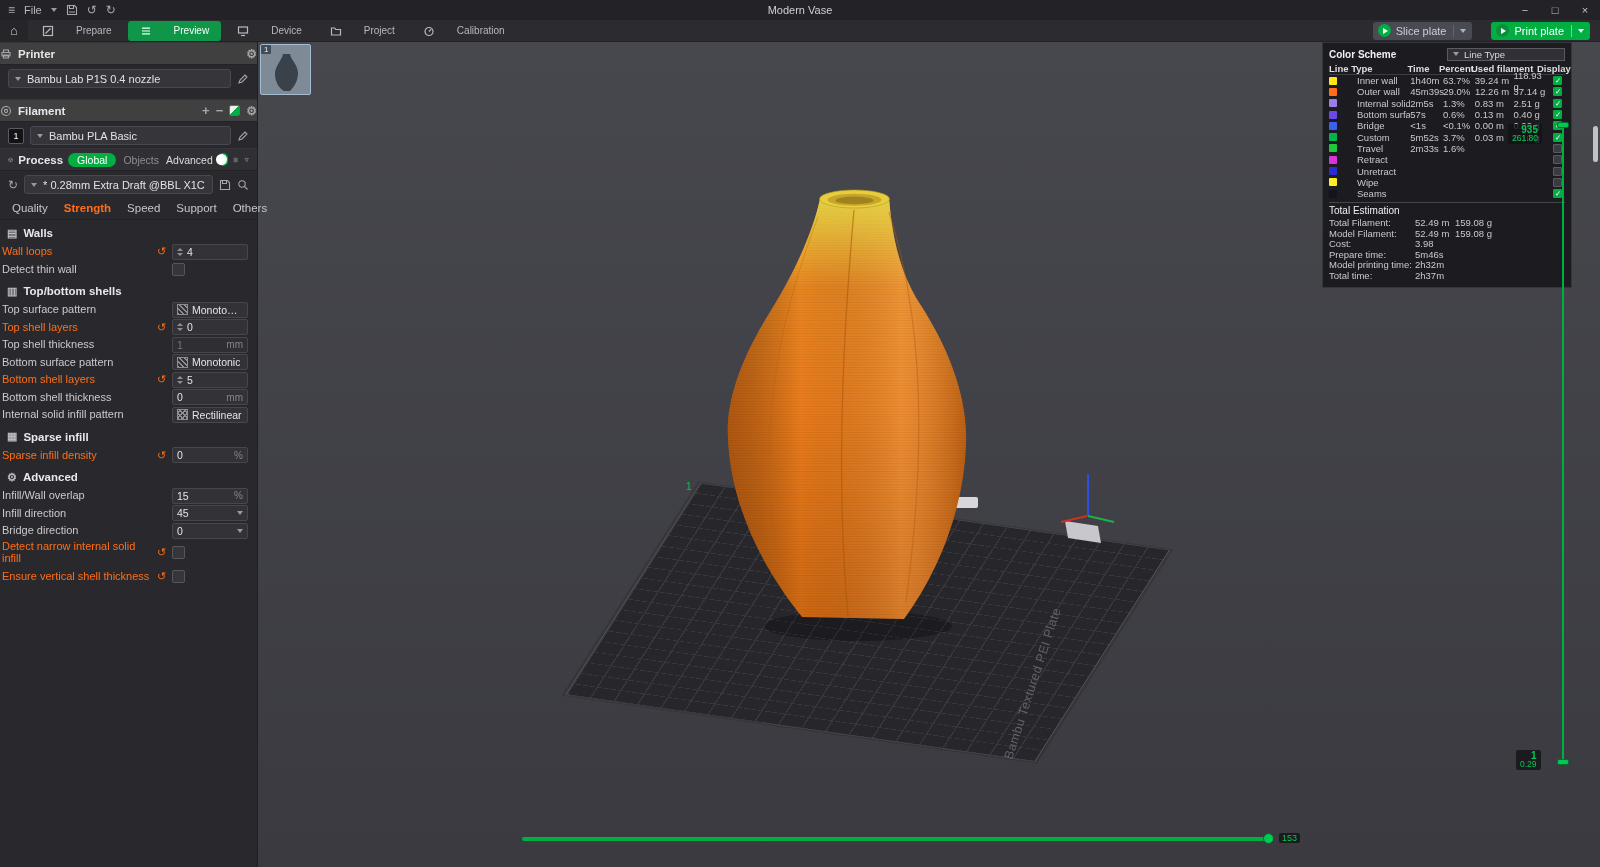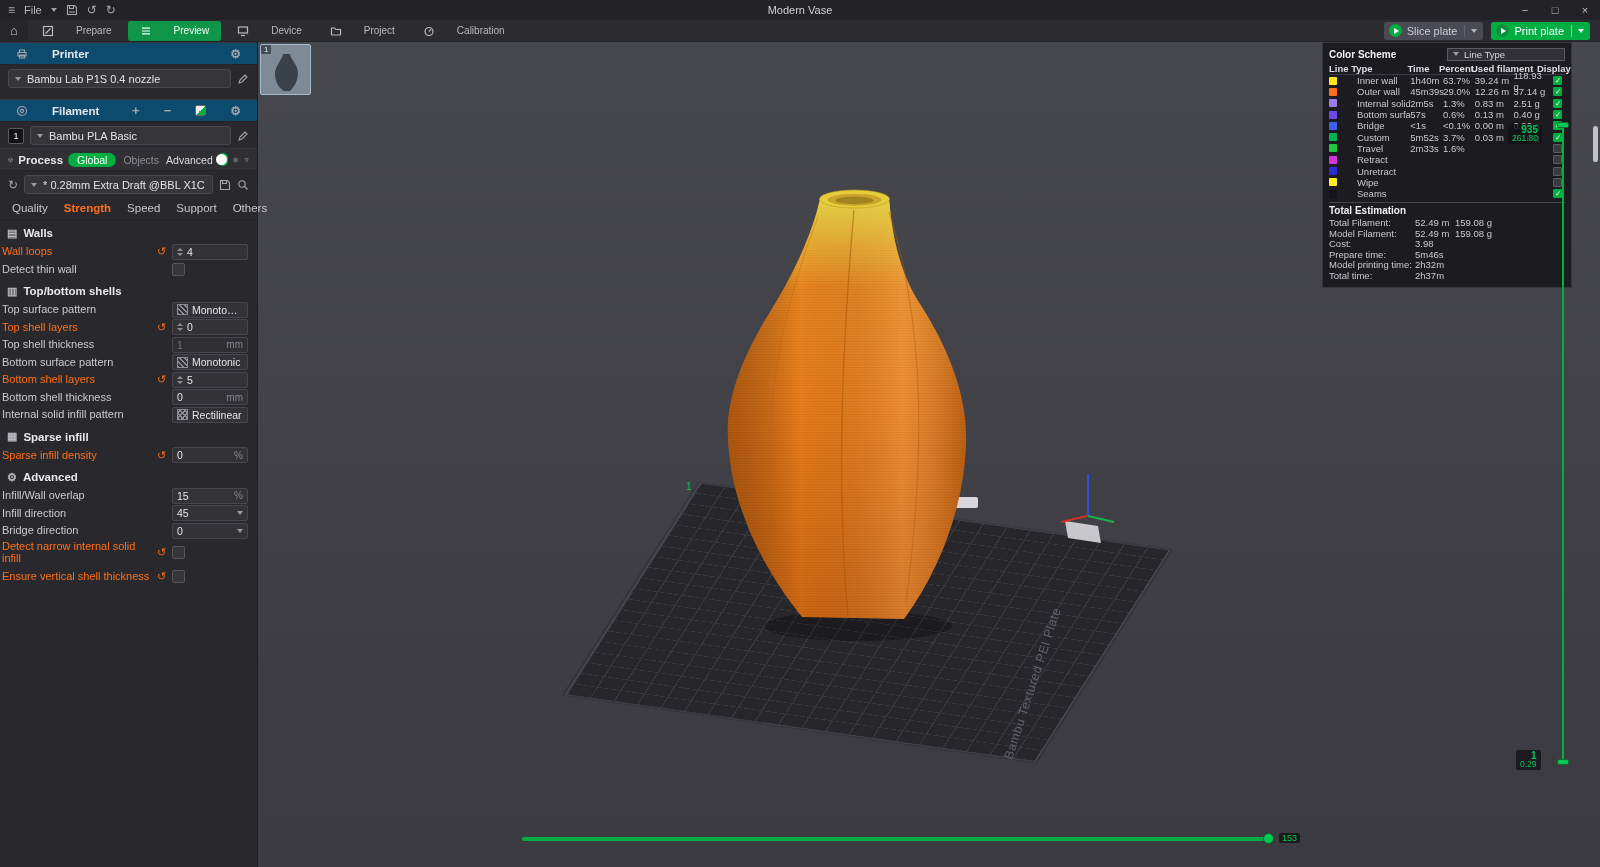--- a/index.html
+++ b/index.html
@@ -18,39 +18,39 @@
   .tb-right {margin-left:auto;display:flex}
   .wbtn {width:30px;height:20px;display:flex;align-items:center;justify-content:center;font-size:11px;color:#c2c2c8}
 
   
   .tabbar {position:absolute;left:0;top:20px;width:1600px;height:22px;background:#2c2c30;
            display:flex;align-items:center;z-index:30;border-bottom:1px solid #222226}
   .home-tab {width:28px;height:22px;display:flex;align-items:center;justify-content:center;font-size:13px;color:#c6c6cb;background:#26262a}
   .tab {display:flex;align-items:center;gap:22px;height:20px;margin:1px 2px;padding:0 12px;border-radius:3px;color:#b8b8bd;font-size:10px}
   .tab svg {stroke:currentColor;fill:none;stroke-width:1.2}
   .tab.active {background:#109648;color:#f2fff7}
-  .tab-actions {margin-left:auto;display:flex;gap:8px;padding-right:10px;align-items:center}
+  .tab-actions {margin-left:auto;display:flex;gap:19px;padding-right:10px;align-items:center}
   .pillbtn {display:flex;align-items:center;height:18px;border-radius:3px;font-size:11px}
   .pillbtn.slice {background:#4a4a52;color:#cdcdd3}
   .pillbtn.print {background:#00ae42;color:#fff}
   .pb-ico {width:13px;height:13px;border-radius:50%;margin:0 5px;display:flex;align-items:center;justify-content:center}
   .pb-ico.green {background:#00ae42}
   .pb-ico.dark {background:#0c8f3c}
   .tri {width:0;height:0;border-left:5px solid #fff;border-top:3.5px solid transparent;border-bottom:3.5px solid transparent;margin-left:2px}
   .pb-label {padding-right:7px}
   .pb-div {width:1px;height:12px;background:#63636b}
   .pillbtn.print .pb-div {background:rgba(255,255,255,.45)}
   .pb-car {padding:0 6px;display:flex;align-items:center}
   .pillbtn .pb-car .car {border-top-color:#aeb8b2}
   .pillbtn.print .pb-car .car {border-top-color:#eafff2}
 
   
   .sidebar {position:absolute;left:0;top:42px;width:258px;height:825px;background:#29292d;z-index:20;
             border-right:1px solid #1f1f23}
-  .shead {display:flex;align-items:center;height:23px;padding:0 16px;gap:24px;background:#0c4a6e;
+  .shead {display:flex;align-items:center;height:23px;padding:0 0;gap:6px;background:#404040;
           border-top:1px solid #35353b;border-bottom:1px solid #232327;font-weight:bold;color:#e6e6ea;font-size:11.5px}
   .shead svg,.proc-row svg {stroke:#a5a5ab;fill:none;stroke-width:1.1}
   .mla {margin-left:auto}
   .hico {color:#a5a5ab;font-size:12px;line-height:12px}
   .hico.sm {font-size:13px}
   .flush {width:11px;height:11px;border-radius:2px;background:linear-gradient(135deg,#f0f0f0 0 50%,#00ae42 50%);border:1px solid #6a6a70}
   .drow {display:flex;align-items:center;padding:4px 8px 3px 8px;gap:6px}
   .dd {flex:1;height:19px;background:#35353a;border:1px solid #48484f;border-radius:3px;display:flex;
        align-items:center;padding:0 6px;gap:6px;color:#e2e2e6;font-size:11px;white-space:nowrap;overflow:hidden}
   .dd span {overflow:hidden;text-overflow:ellipsis}
@@ -117,21 +117,21 @@
   .lcols {display:flex;height:13px;align-items:center;font-weight:bold;color:#dddde3;border-bottom:1px solid #3c3c44}
   .h-name {width:82px}.h-time {width:33px}.h-pct {width:32px}.h-used {width:69px}.h-disp {width:28px}
   .lrow {display:flex;height:11.3px;align-items:center}
   .c-name {width:82px;display:flex;align-items:center;gap:20px;overflow:hidden;white-space:nowrap}
   .sw {width:8px;height:8px;border-radius:1px;flex:none;display:inline-block}
   .c-time {width:33px}.c-pct {width:32px}.c-len {width:39px}.c-wt {width:36px}
   .c-disp {width:16px;display:flex;justify-content:center}
   .mini-cb {width:9px;height:9px;background:#3a3a40;border:1px solid #5a5a62;border-radius:1px;position:relative}
   .mini-cb.on {background:#00ae42;border-color:#00ae42}
   .mini-cb.on::after {content:"\2713";position:absolute;left:0;top:-1px;width:9px;text-align:center;font-size:7.5px;color:#fff;line-height:9px}
-  .te-head {height:15px;display:flex;align-items:center;font-weight:bold;color:#f0f0f4;font-size:10px;
+  .te-head {height:15px;display:flex;align-items:center;font-weight:normal;color:#f0f0f4;font-size:10px;
             border-top:1px solid #45454c;margin-top:3px;padding-top:1px}
   .trow {display:flex;height:10.6px;align-items:center}
   .t-label {width:86px}.t-v1 {width:40px}.t-v2 {flex:1}
 
   
   .vtrack {position:absolute;left:1304px;top:83px;width:2px;height:640px;background:#00ae42}
   .vhandle {position:absolute;left:1299px;width:12px;height:6px;background:#00c853;border-radius:2px;border:1px solid #086b31}
   .vbadge {position:absolute;text-align:right;color:#00c853;background:rgba(18,18,22,.78);
            padding:1px 4px;border-radius:2px;line-height:9px}
   .vbadge .big {font-size:10px;font-weight:bold}

